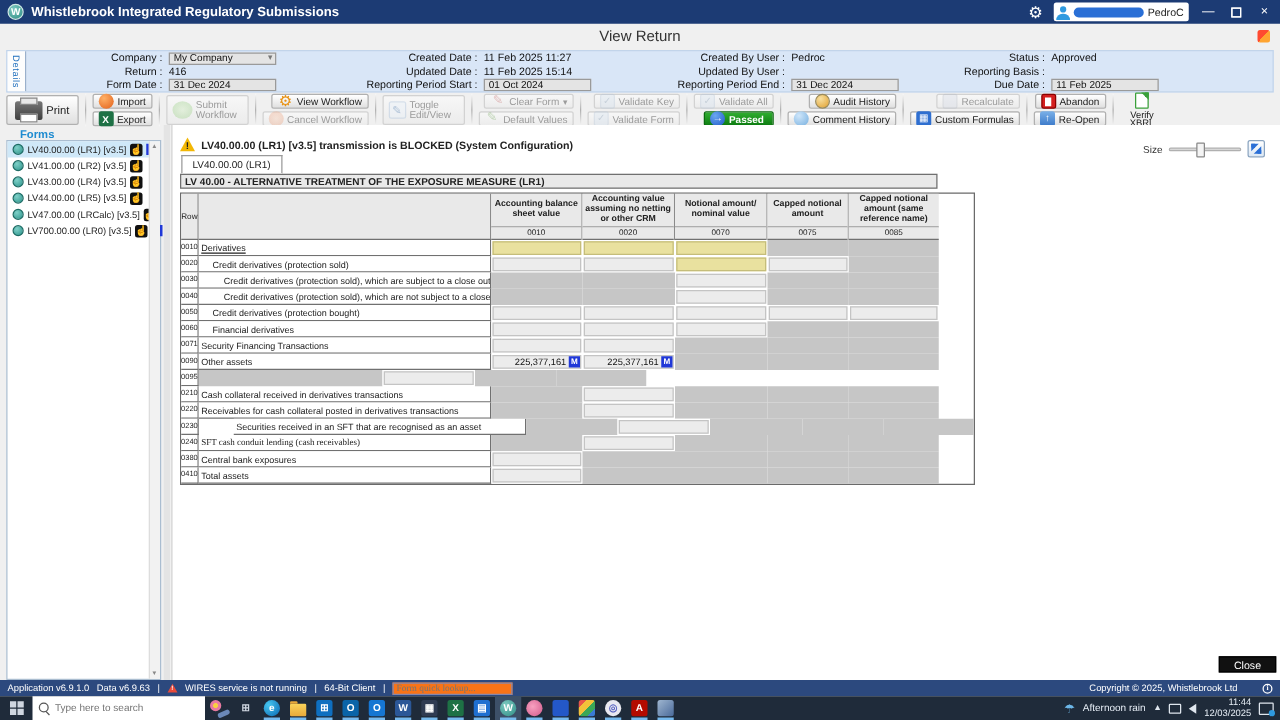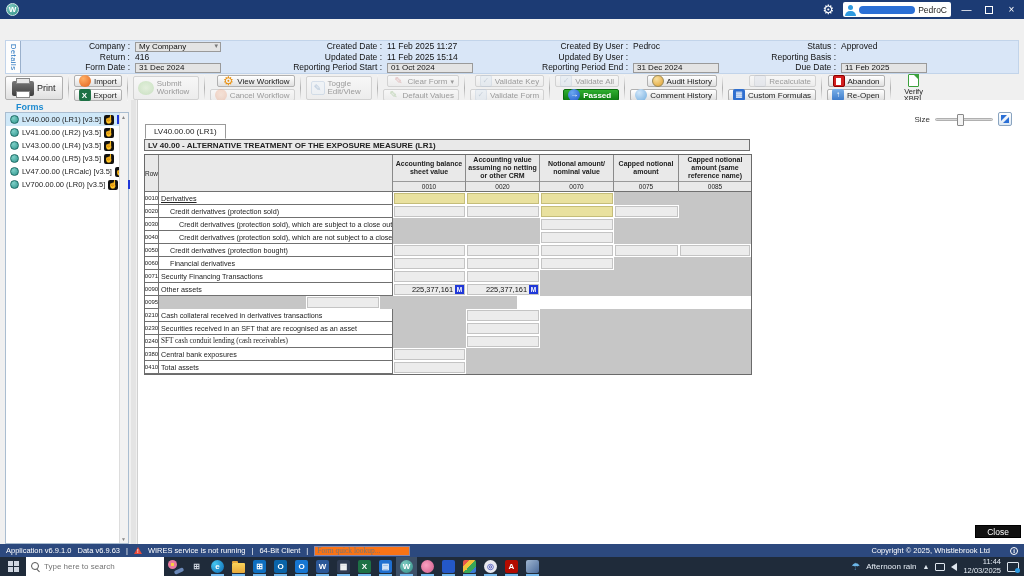--- a/index.html
+++ b/index.html
@@ -174,33 +174,38 @@
 .notif{position:relative;width:12px;height:10px;border:1px solid #dfe6ee;border-radius:1px}
 .notif::after{content:"";position:absolute;right:-2px;bottom:-2px;width:5px;height:5px;border-radius:50%;background:#2e9ae0}
 </style>
 </head>
 <body>
 
 <div id="app">
 
   <div class="titlebar">
     <span class="logo">W</span>
+    <span class="title">Whistlebrook Integrated Regulatory Submissions</span>
     <div class="tbright">
       <span class="gear">⚙</span>
       <span class="userchip">
         <span class="person"></span>
         <span class="redact"></span>
         <span class="uname">PedroC</span>
       </span>
       <span class="winbtn">—</span>
       <span class="restore-glyph"></span>
       <span class="winbtn">×</span>
     </div>
   </div>
 
+  <div class="viewbar">
+    <span class="viewtitle">View Return</span>
+    <span class="vr-badge"></span>
+  </div>
 
   <div class="details">
     <div class="dtab">Details</div>
     <div class="dgrid">
       <span class="dl">Company :</span>
       <span class="dv"><span class="fieldbox drop">My Company</span></span>
       <span class="dl">Created Date :</span>
       <span class="dv">11 Feb 2025 11:27</span>
       <span class="dl">Created By User :</span>
       <span class="dv">Pedroc</span>
@@ -380,20 +385,24 @@
       <div class="flist-row">
         <span class="form-circle"></span>
         <span class="fname">LV700.00.00 (LR0) [v3.5]</span>
         <span class="hand"></span>
         <span class="mbadge">M</span>
       </div>
     </div>
   <div class="splitter"></div>
 
   <div class="formarea">
+    <div class="warn">
+      <span class="warn-ico"></span>
+      <span>LV40.00.00 (LR1) [v3.5] transmission is BLOCKED (System Configuration)</span>
+    </div>
     <div class="tabstrip">
       <span class="ftab">LV40.00.00 (LR1)</span>
     </div>
     <div class="section">LV 40.00 - ALTERNATIVE TREATMENT OF THE EXPOSURE MEASURE (LR1)</div>
 
     <div class="sizer">
       <span>Size</span>
       <span class="strack">
           <span class="sthumb"></span>
         </span>
@@ -560,22 +569,33 @@
           <div class="glab" style="padding-left: 2px;">Cash collateral received in derivatives transactions</div>
           <div class="dcell gray" style="width: 73px;"></div>
           <div class="dcell input" style="width: 74px;">
             <div class="dbox"></div>
           </div>
           <div class="dcell gray" style="width: 74px;"></div>
           <div class="dcell gray" style="width: 65px;"></div>
           <div class="dcell gray" style="width: 72px;"></div>
         </div>
         <div class="grow">
+          <div class="gcode">0220</div>
+          <div class="glab" style="padding-left: 2px;">Receivables for cash collateral posted in derivatives transactions</div>
+          <div class="dcell gray" style="width: 73px;"></div>
+          <div class="dcell input" style="width: 74px;">
+            <div class="dbox"></div>
+          </div>
+          <div class="dcell gray" style="width: 74px;"></div>
+          <div class="dcell gray" style="width: 65px;"></div>
+          <div class="dcell gray" style="width: 72px;"></div>
+        </div>
+        <div class="grow">
           <div class="gcode">0230</div>
-          <div class="glab" style="padding-left: 2px;">Securities received in an SFT that are recognised as an asset</div>
+          <div class="glab" style="padding-left: 2px; margin-left: 28px;">Securities received in an SFT that are recognised as an asset</div>
           <div class="dcell gray" style="width: 73px;"></div>
           <div class="dcell input" style="width: 74px;">
             <div class="dbox"></div>
           </div>
           <div class="dcell gray" style="width: 74px;"></div>
           <div class="dcell gray" style="width: 65px;"></div>
           <div class="dcell gray" style="width: 72px;"></div>
         </div>
         <div class="grow">
           <div class="gcode">0240</div>

